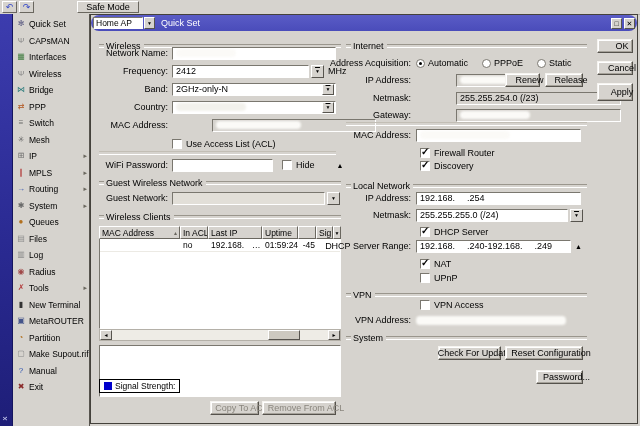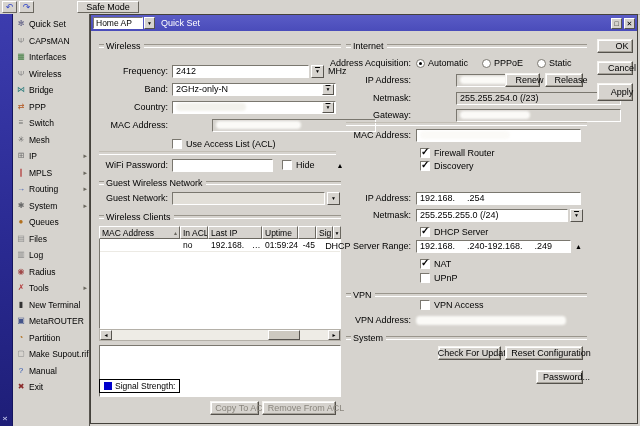--- a/index.html
+++ b/index.html
@@ -210,21 +210,21 @@
       <span class="sicon" style="color: rgb(42, 82, 178);">?</span>
       <span class="slbl">Manual</span>
     </div>
     <div class="side-item">
       <span class="sicon" style="color: rgb(138, 42, 42);">✖</span>
       <span class="slbl">Exit</span>
     </div>
   </div>
 
 <div class="window">
-  <div class="titlebar" style="background: linear-gradient(rgb(90, 92, 198), rgb(74, 76, 186));">
+  <div class="titlebar" style="background: linear-gradient(rgb(90, 92, 198), rgb(74, 76, 186)); border-radius: 8px;">
     <div class="mode-combo">
       <span>Home AP</span>
     </div>
     <div class="mode-combo-btn">
       <span>▼</span>
     </div>
     <span class="title-text">Quick Set</span>
     <div class="winbtn">
       <span>□</span>
     </div>
@@ -234,20 +234,26 @@
   </div>
 
   <div class="content">
 
     <div class="group" style="left:8px;top:10px;width:242px;">
       <span class="gdash"></span>
       <span>Wireless</span>
       <span class="gline"></span>
     </div>
 
+    <div class="row" style="left:0;top:15px;">
+      <span class="flabel">Network Name:</span>
+      <div class="fld" style="width:164px;">
+          <span class="sm" style="width:60px;"></span>
+        </div>
+    </div>
 
     <div class="row" style="left:0;top:33px;">
       <span class="flabel">Frequency:</span>
       <div class="fld" style="width:137px;">
           <span>2412</span>
         </div>
       <div class="side-btn">
           <span style="text-decoration:overline;">▼</span>
         </div>
       <span style="margin-left:4px;">MHz</span>
@@ -425,20 +431,25 @@
 
     <div class="row" style="left:329px;top:115px;">
       <span class="cb on"></span>
       <span>Firewall Router</span>
     </div>
     <div class="row" style="left:329px;top:128px;">
       <span class="cb on"></span>
       <span>Discovery</span>
     </div>
 
+    <div class="group" style="left:255px;top:150px;width:241px;">
+      <span class="gdash"></span>
+      <span>Local Network</span>
+      <span class="gline"></span>
+    </div>
 
     <div class="row" style="left:200px;top:160px;">
       <span class="flabel-r">IP Address:</span>
       <div class="fld" style="width:165px;">
         <span>192.168.</span>
           <span class="gap"></span>
           <span>.254</span>
       </div>
     </div>
 

